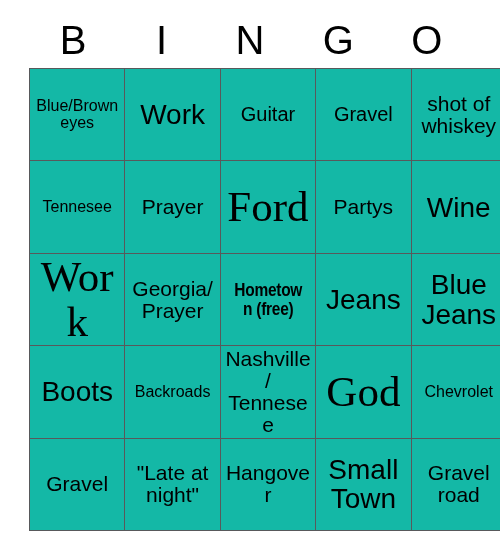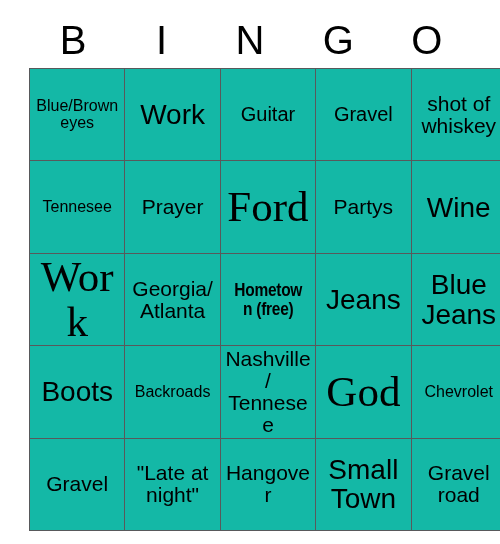--- a/index.html
+++ b/index.html
@@ -119,21 +119,21 @@
           </td>
           <td>
             <span class="cell-text fs-xl">Wine</span>
           </td>
         </tr>
         <tr>
           <td>
             <span class="cell-text fs-xxl">Work</span>
           </td>
           <td>
-            <span class="cell-text fs-md">Georgia/ Atlanta</span>
+            <span class="cell-text fs-md">Georgia/ Prayer</span>
           </td>
           <td class="free-space">
             <span class="cell-text fs-sm">Hometown (free)</span>
           </td>
           <td>
             <span class="cell-text fs-xl">Jeans</span>
           </td>
           <td>
             <span class="cell-text fs-xl">Blue Jeans</span>
           </td>

